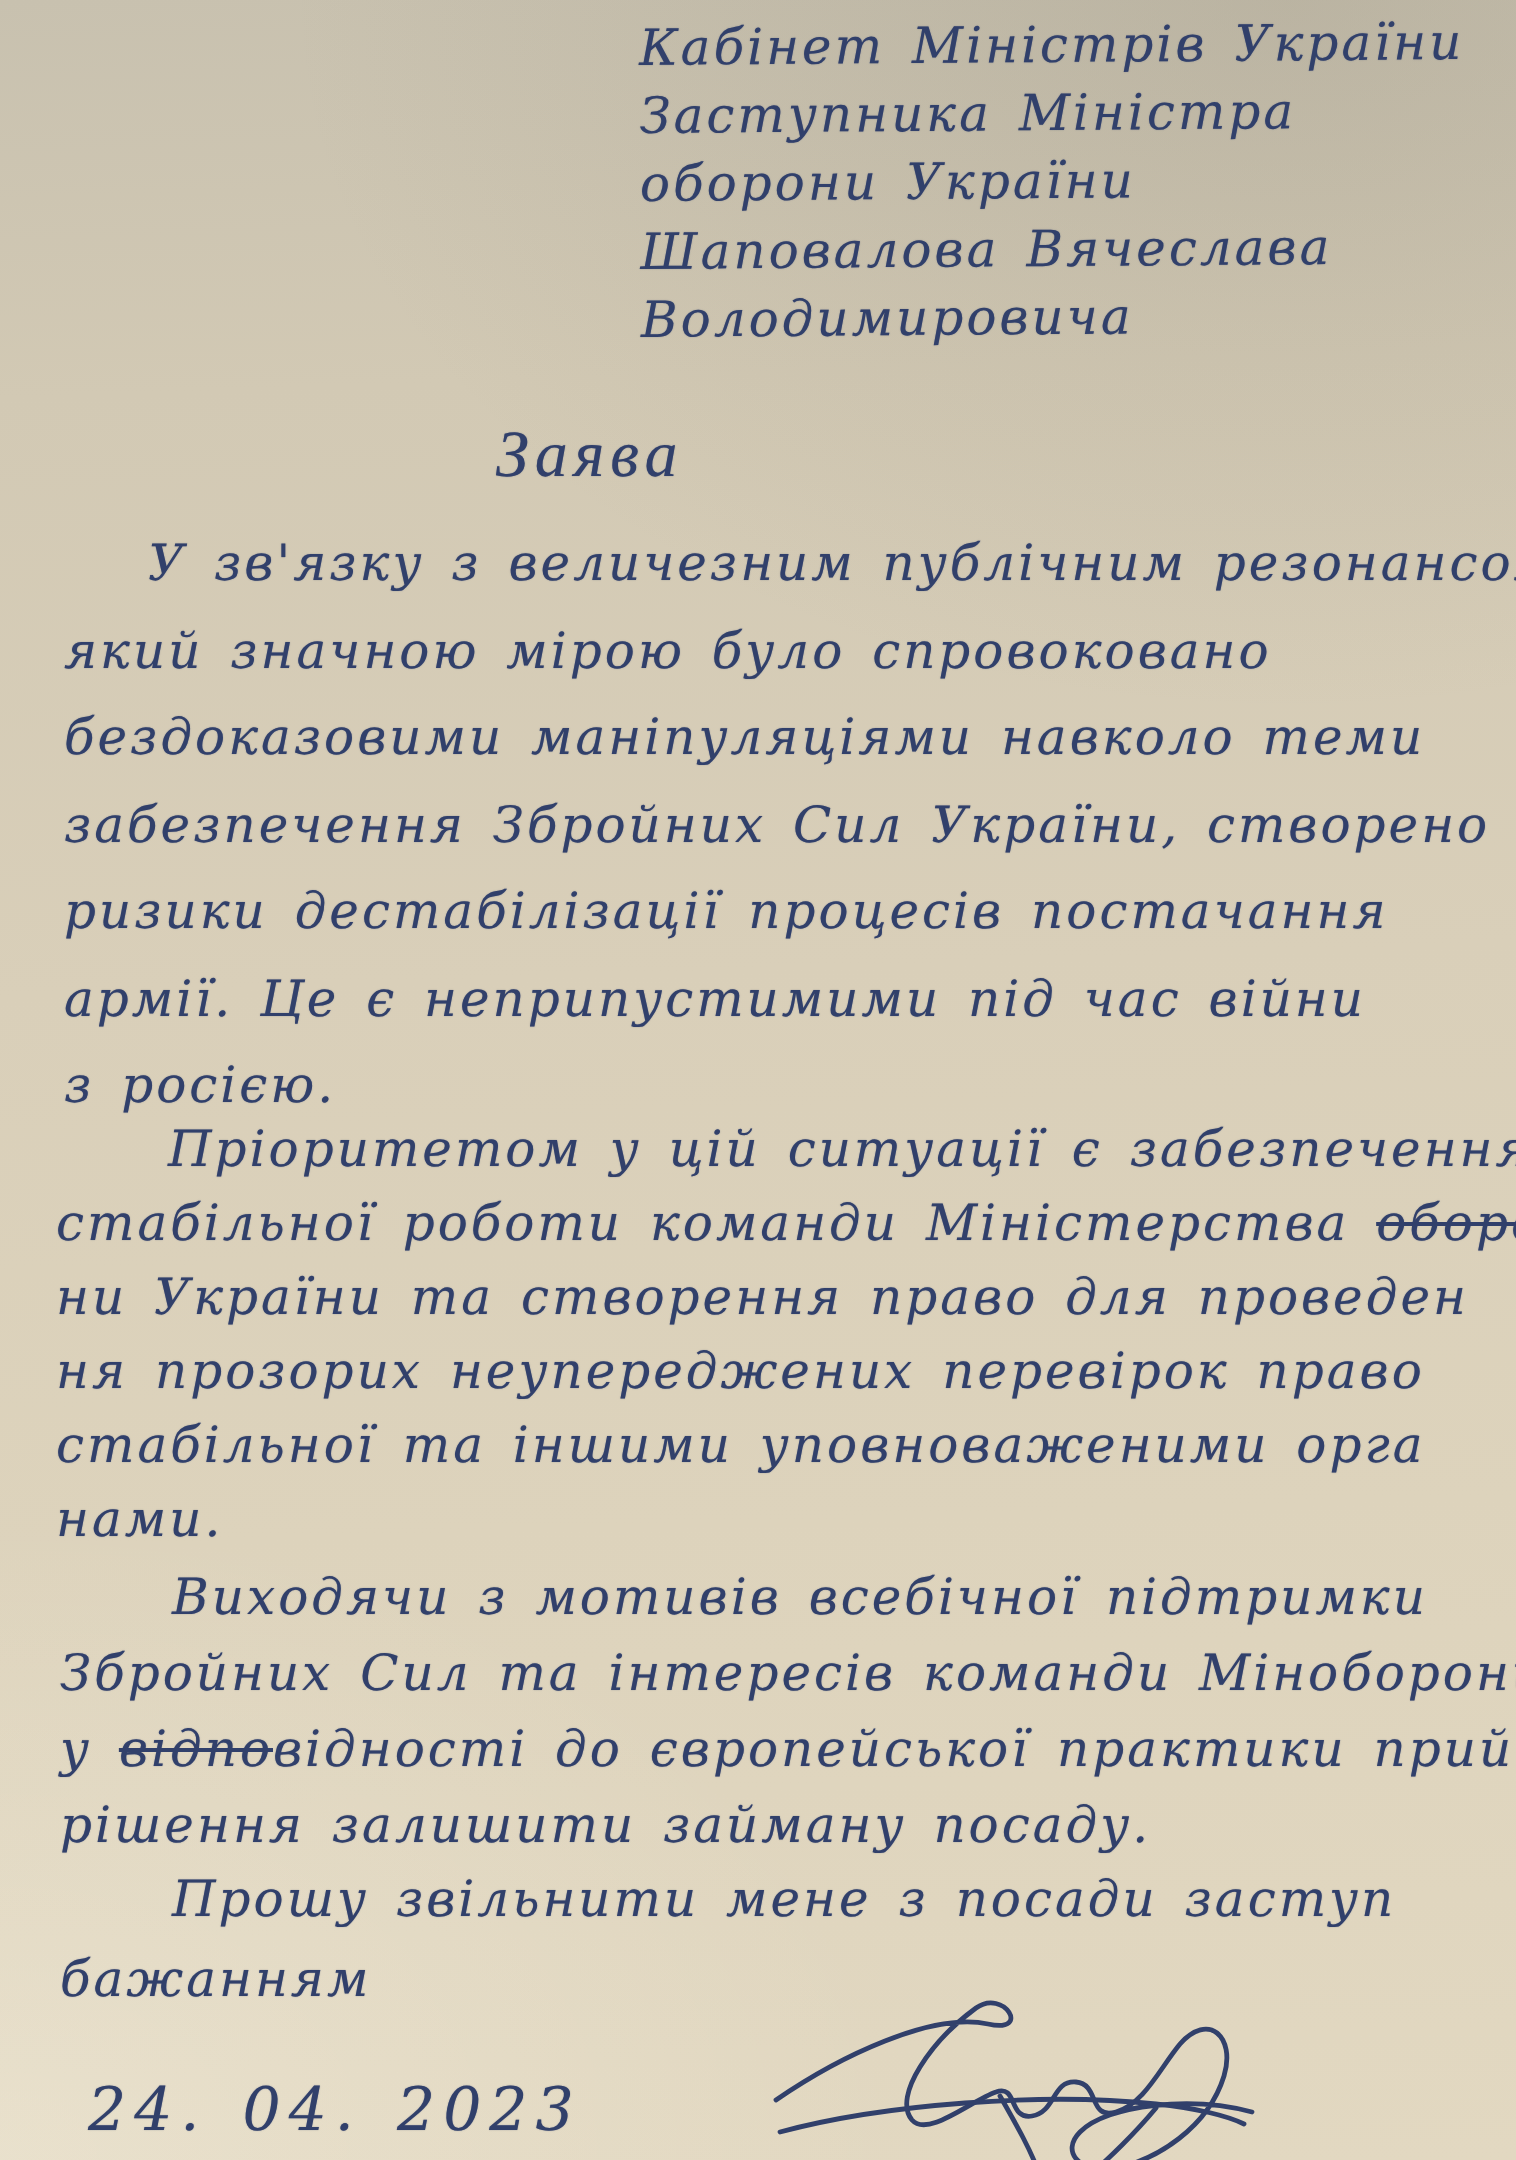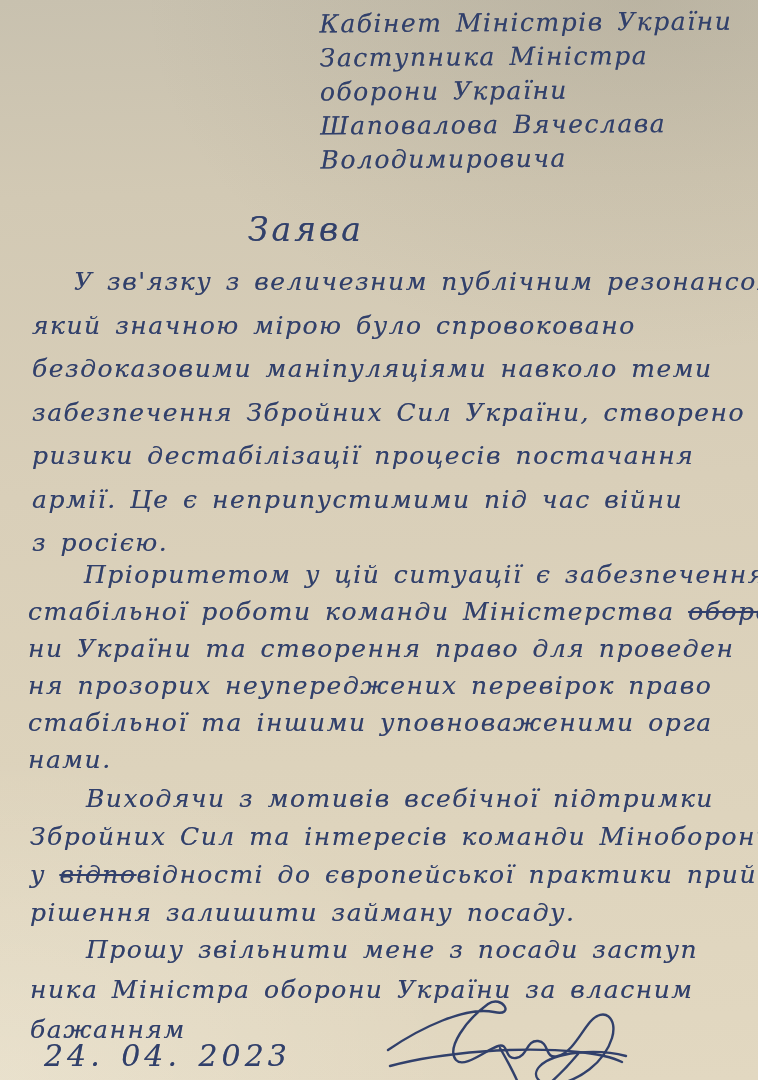--- a/index.html
+++ b/index.html
@@ -17,21 +17,21 @@
   .hand{
     position:absolute;
     color:#31406b;
     font-style:italic;
     letter-spacing:1.5px;
     word-spacing:4px;
     white-space:nowrap;
     text-shadow:0 0 .6px rgba(49,64,107,.55);
   }
   .header-block{left:320px;top:6px;font-size:25px;line-height:34px;transform:rotate(-.4deg);}
-  .doc-title{left:248px;top:210px;font-size:33px;letter-spacing:3px;}
+  .doc-title{left:248px;top:210px;font-size:33px;letter-spacing:3px;font-family:Liberation Serif, serif;}
   .para{font-size:25px;}
   .para .line{white-space:nowrap;}
   .para-1{left:32px;top:260px;line-height:43.5px;}
   .para-1 .line:first-child{padding-left:42px;}
   .para-2{left:28px;top:556px;line-height:37px;}
   .para-2 .line:first-child{padding-left:56px;}
   .para-3{left:30px;top:780px;line-height:38px;}
   .para-3 .line:first-child{padding-left:56px;}
   .para-4{left:30px;top:930px;line-height:40px;}
   .para-4 .line:first-child{padding-left:56px;}
@@ -76,21 +76,20 @@
 
 <div class="hand para para-3">
     <div class="line"><span>Виходячи з мотивів всебічної підтримки</span></div>
     <div class="line"><span>Збройних Сил та інтересів команди Міноборони</span></div>
     <div class="line"><span>у </span><span class="struck">відпо</span><span>відності до європейської практики прийняв</span></div>
     <div class="line"><span>рішення залишити займану посаду.</span></div>
   </div>
 
 <div class="hand para para-4">
     <div class="line"><span>Прошу звільнити мене з посади заступ</span></div>
-    <div class="line"><span>ника Міністра оборони України за власним</span></div>
     <div class="line"><span>бажанням</span></div>
   </div>
 
 <div class="hand date-line">24. 04. 2023</div>
 
 <div class="signature">
   <svg width="262" height="96" viewBox="0 0 262 96" xmlns="http://www.w3.org/2000/svg">
     <g fill="none" stroke="#31406b" stroke-width="2.4" stroke-linecap="round">
       <path d="M6 58 C 38 36, 84 14, 112 20 C 134 25, 120 2, 106 12 C 84 28, 64 56, 74 68 C 82 77, 104 58, 116 54 C 127 50, 122 68, 134 66 C 146 64, 144 48, 156 49 C 168 50, 162 68, 176 64 C 190 60, 198 42, 208 30 C 222 14, 236 26, 230 46 C 222 72, 196 88, 176 92 C 158 95, 148 84, 158 74 C 172 60, 214 56, 244 64"></path>
       <path d="M8 74 C 60 60, 140 54, 196 60 C 216 62, 232 66, 240 70"></path>

